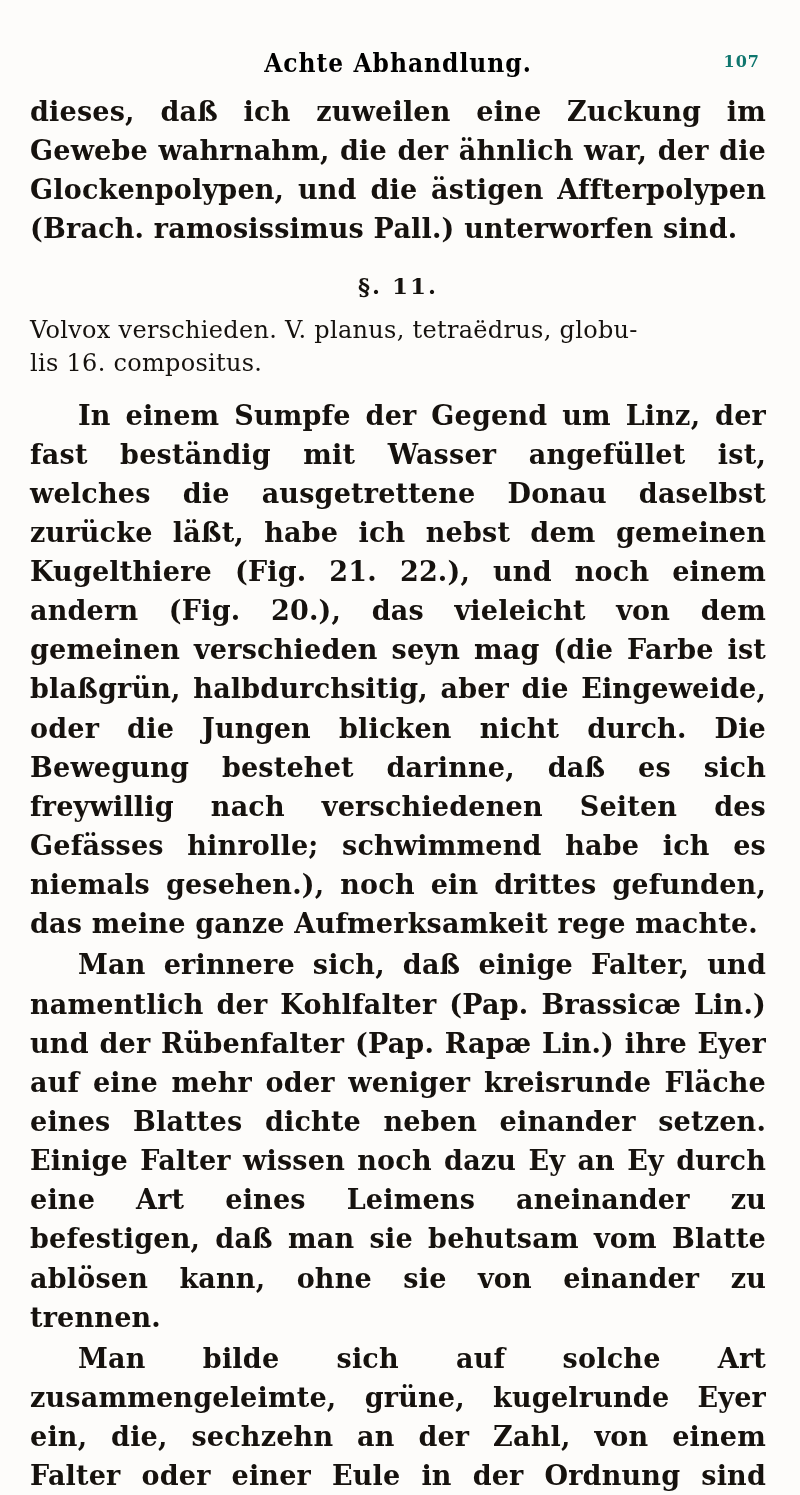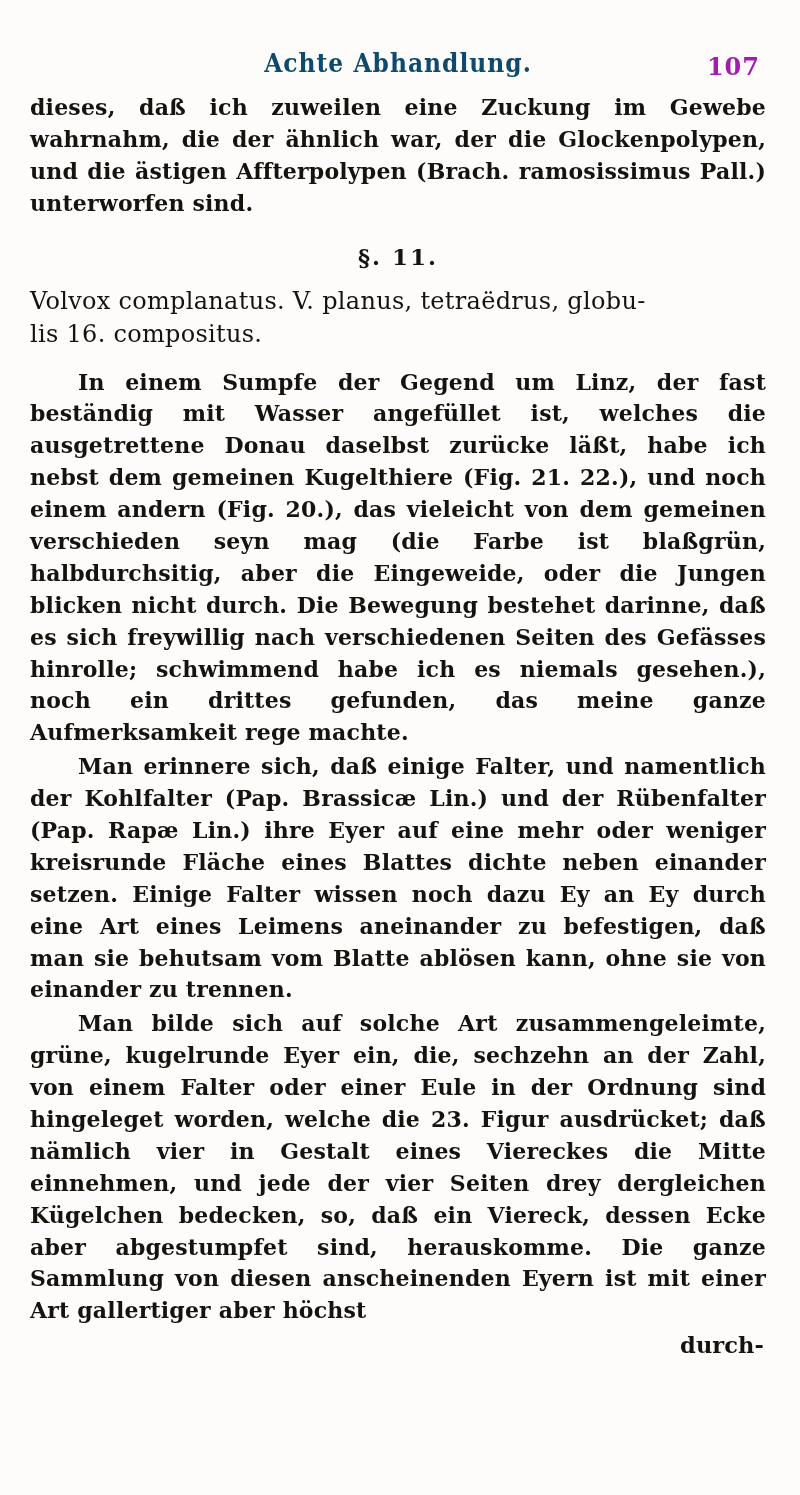--- a/index.html
+++ b/index.html
@@ -29,45 +29,45 @@
   .running-title {
     position: absolute;
     left: 0;
     right: 0;
     top: 18px;
     text-align: center;
     font-family: "DejaVu Serif", serif;
     font-weight: bold;
     font-size: 26px;
     letter-spacing: 1px;
-    color: #0c4a6e;
+    color: #000000;
     
     font-stretch: condensed;
   }
   .page-number {
     position: absolute;
     right: 6px;
     top: 22px;
-    font-size: 24px;
+    font-size: 16px;
     font-weight: bold;
     letter-spacing: 1px;
-    color: #a21caf;
+    color: #0f766e;
   }
   
   .textblock {
     font-size: 22.5px;
     line-height: 1.465;
     text-align: justify;
     text-justify: inter-word;
     letter-spacing: 0.1px;
   }
   .gothic {
     font-family: "DejaVu Serif", serif;
     font-weight: bold;
-    font-size: 22px;
+    font-size: 27px;
     line-height: 1.45;
     letter-spacing: 0.2px;
   }
   .roman {
     font-family: "DejaVu Serif", serif;
     font-weight: normal;
     letter-spacing: 0.2px;
   }
   .indent {
     text-indent: 48px;
@@ -122,21 +122,21 @@
     <div class="page-number">107</div>
   </div>
 
   <div class="textblock">
 
     <p class="gothic para-continued">dieses, daß ich zuweilen eine Zuckung im Gewebe wahrnahm, die der ähnlich war, der die Glockenpolypen, und die ästigen Affterpolypen (Brach. ramosissimus Pall.) unterworfen sind.</p>
 
     <div class="section-mark">§. 11.</div>
 
     <div class="species-heading">
-      <span class="line1 roman">Volvox complanatus. V. planus, tetraëdrus, globu-</span>
+      <span class="line1 roman">Volvox verschieden. V. planus, tetraëdrus, globu-</span>
       <span class="line2 roman">lis 16. compositus.</span>
     </div>
 
     <p class="gothic indent">In einem Sumpfe der Gegend um Linz, der fast beständig mit Wasser angefüllet ist, welches die ausgetrettene Donau daselbst zurücke läßt, habe ich nebst dem gemeinen Kugelthiere (Fig. 21. 22.), und noch einem andern (Fig. 20.), das vieleicht von dem gemeinen verschieden seyn mag (die Farbe ist blaßgrün, halbdurchsitig, aber die Eingeweide, oder die Jungen blicken nicht durch. Die Bewegung bestehet darinne, daß es sich freywillig nach verschiedenen Seiten des Gefässes hinrolle; schwimmend habe ich es niemals gesehen.), noch ein drittes gefunden, das meine ganze Aufmerksamkeit rege machte.</p>
 
     <p class="gothic indent">Man erinnere sich, daß einige Falter, und namentlich der Kohlfalter (Pap. Brassicæ Lin.) und der Rübenfalter (Pap. Rapæ Lin.) ihre Eyer auf eine mehr oder weniger kreisrunde Fläche eines Blattes dichte neben einander setzen. Einige Falter wissen noch dazu Ey an Ey durch eine Art eines Leimens aneinander zu befestigen, daß man sie behutsam vom Blatte ablösen kann, ohne sie von einander zu trennen.</p>
 
     <p class="gothic indent">Man bilde sich auf solche Art zusammengeleimte, grüne, kugelrunde Eyer ein, die, sechzehn an der Zahl, von einem Falter oder einer Eule in der Ordnung sind hingeleget worden, welche die 23. Figur ausdrücket; daß nämlich vier in Gestalt eines Viereckes die Mitte einnehmen, und jede der vier Seiten drey dergleichen Kügelchen bedecken, so, daß ein Viereck, dessen Ecke aber abgestumpfet sind, herauskomme. Die ganze Sammlung von diesen anscheinenden Eyern ist mit einer Art gallertiger aber höchst</p>
 
     <div class="catch-word">durch-</div>

